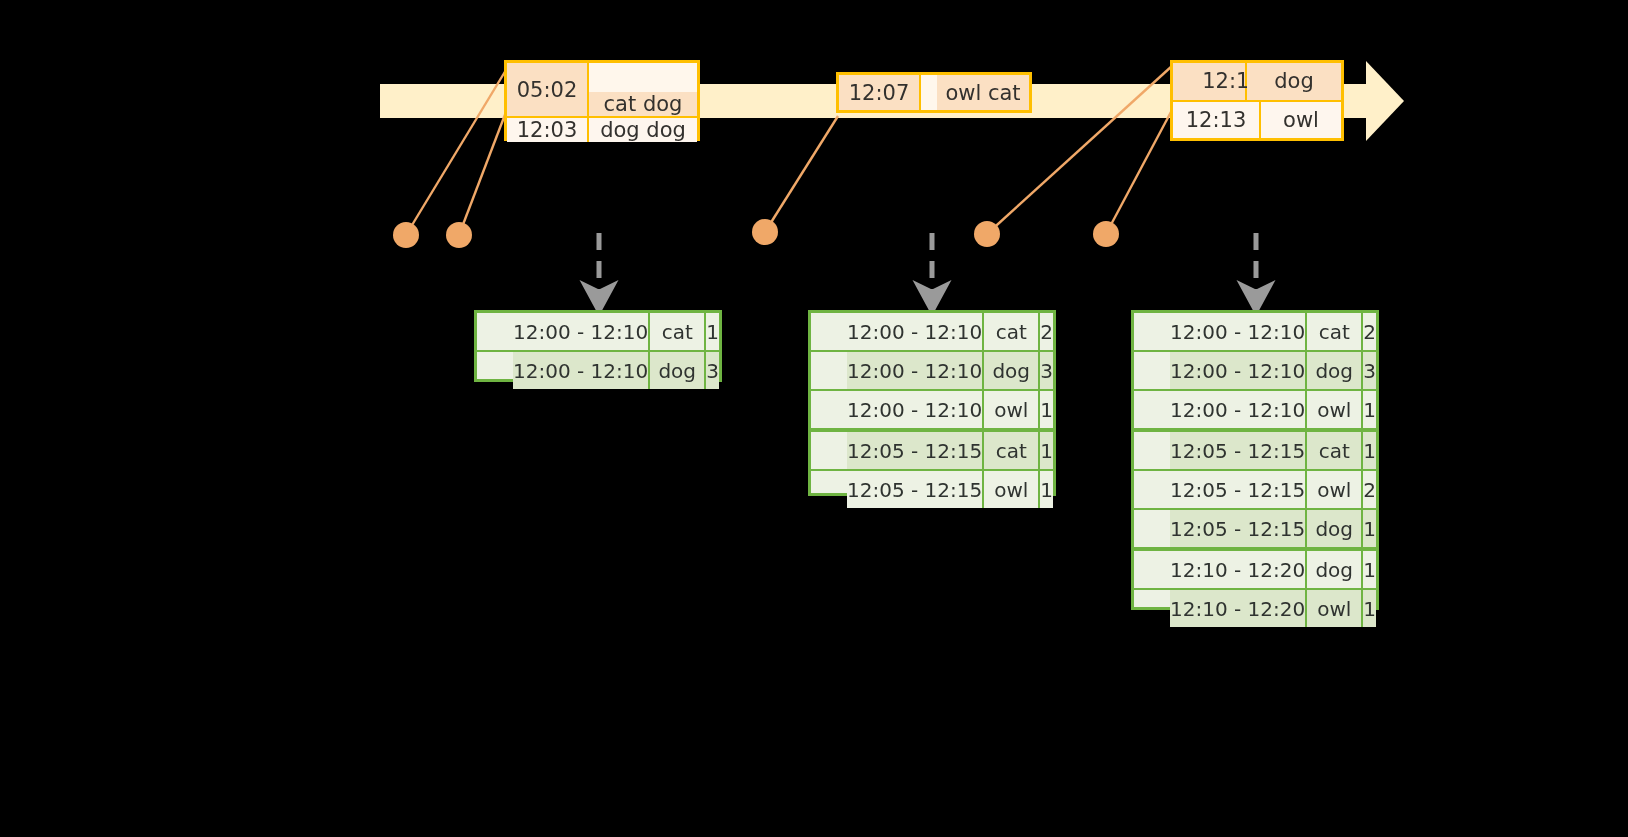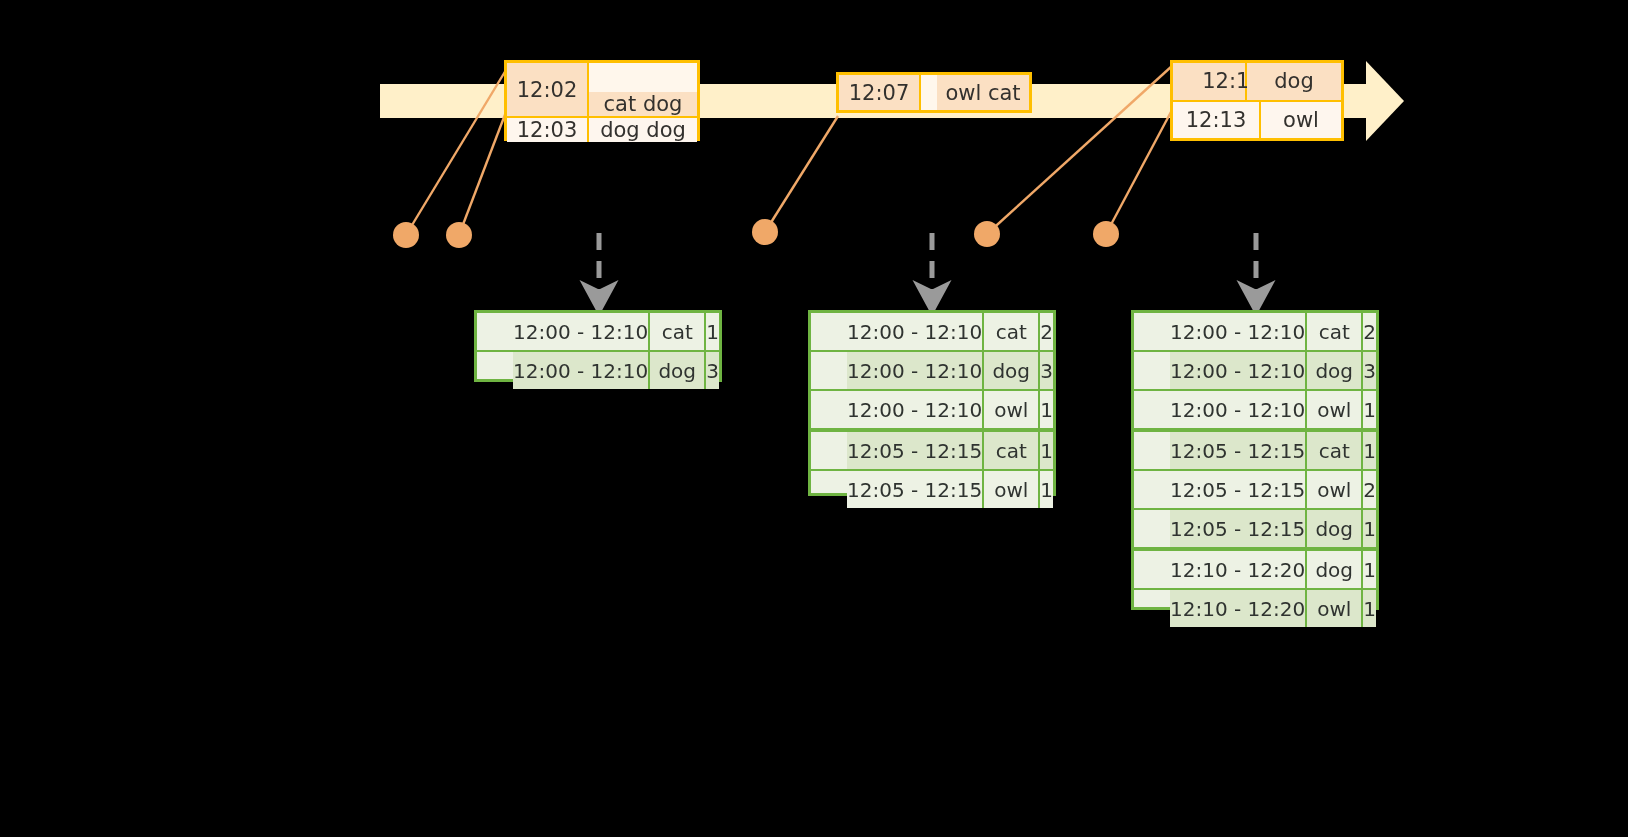--- a/index.html
+++ b/index.html
@@ -84,21 +84,21 @@
 
     <g stroke="#9A9A9A" stroke-width="5" stroke-dasharray="17,11" fill="none" marker-end="url(#gArrow)">
       <line x1="599" y1="233" x2="599" y2="296"></line>
       <line x1="932" y1="233" x2="932" y2="296"></line>
       <line x1="1256" y1="233" x2="1256" y2="296"></line>
     </g>
   </svg>
 
   <div class="evt" style="left:504px;top:60px;width:196px;height:81px;">
     <div class="evt-row shade">
-      <div class="evt-time" style="width:82px;">12:02</div>
+      <div class="evt-time" style="width:82px;">05:02</div>
       <div class="evt-val" style="flex:1;margin-top:29px;">cat dog</div>
     </div>
     <div class="evt-row">
       <div class="evt-time" style="width:82px;">12:03</div>
       <div class="evt-val" style="flex:1;">dog dog</div>
     </div>
   </div>
 
   <div class="evt" style="left:836px;top:72px;width:196px;height:41px;">
     <div class="evt-row shade">

